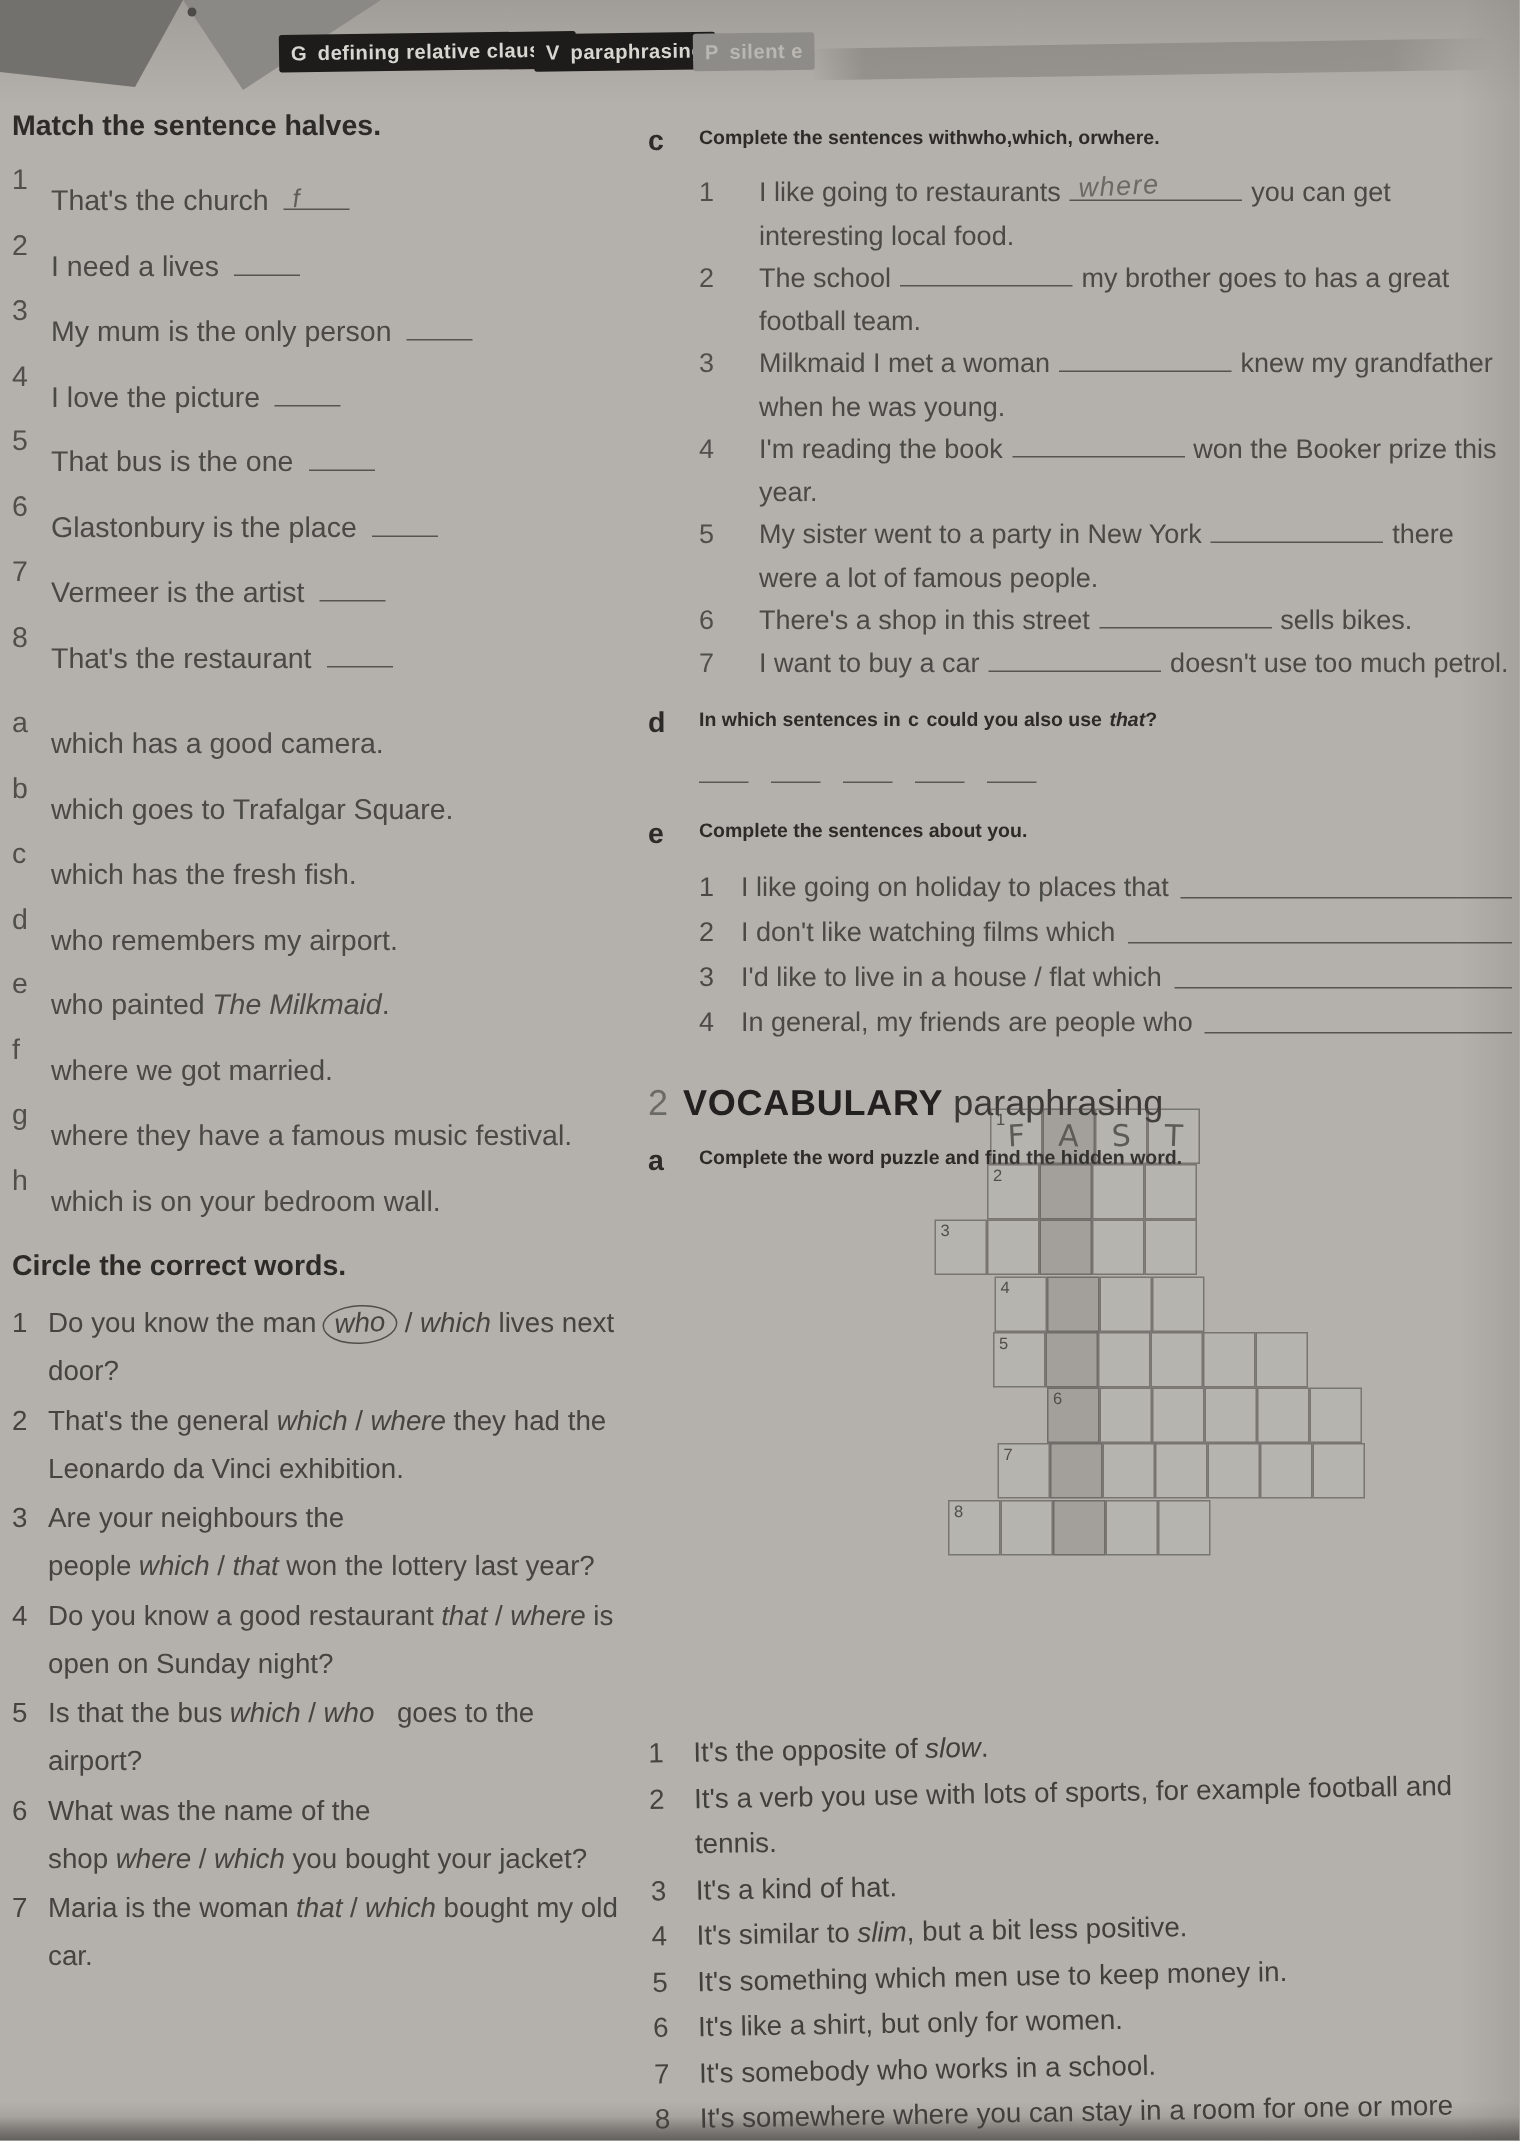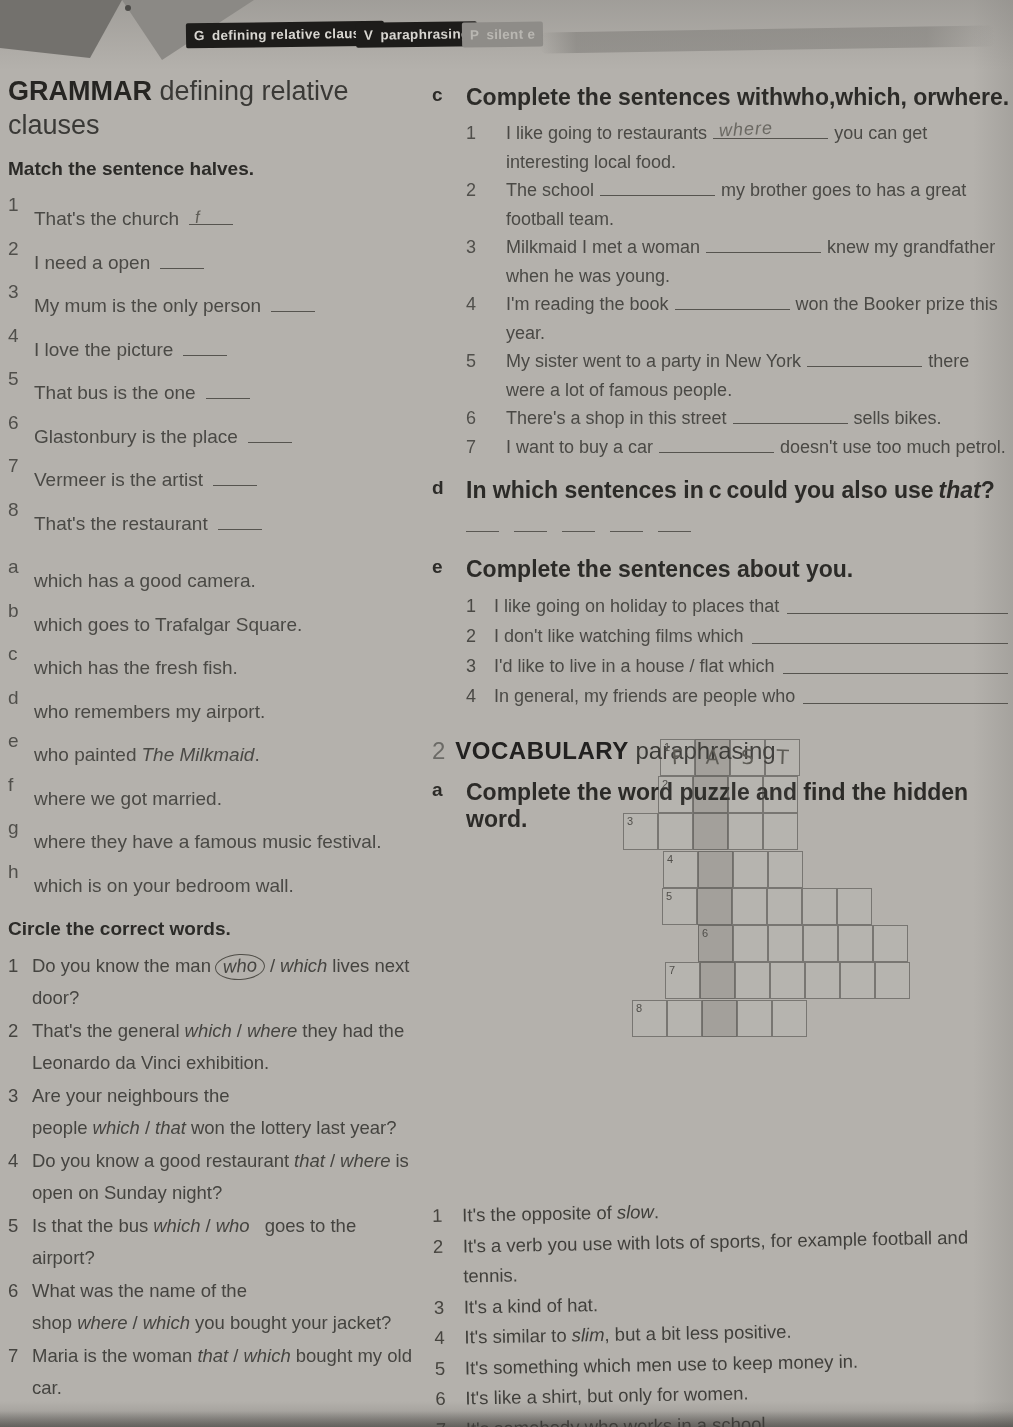--- a/index.html
+++ b/index.html
@@ -48,21 +48,21 @@
   
   .citem{display:flex;font-size:18.5px;line-height:32px;color:#454440;margin-bottom:1px;}
   .citem .num{width:24px;flex:0 0 24px;}
   .opt{font-style:italic;margin-left:5px;}
   .slash{margin-left:5px;}
   .circled{display:inline-block;border:1.6px solid #504e48;border-radius:50%;
     padding:0 7px 2px;transform:rotate(-3deg);line-height:22px;margin-left:4px;}
   
   .sec{display:flex;margin-bottom:8px;}
   .sec .slabel{width:34px;flex:0 0 34px;font-size:19px;font-weight:bold;color:#2c2b28;}
-  .sec .stext{flex:1;font-size:23px;font-weight:bold;color:#2c2b28;}
+  .sec .stext{flex:1;font-size:13px;font-weight:bold;color:#2c2b28;}
   .ritem{display:flex;font-size:18px;line-height:28.5px;color:#4a4945;}
   .ritem .num{width:28px;flex:0 0 28px;color:#504f4b;}
   .ritem .itext{flex:1;margin-left:12px;}
   .d-blanks{margin:14px 0 6px 34px;height:24px;}
   .d-blank{display:inline-block;width:33px;border-bottom:1.7px solid #5a5853;height:13px;margin-right:15px;}
   .eitem{display:flex;font-size:18px;line-height:30px;color:#4a4945;}
   .eitem .num{width:28px;flex:0 0 28px;}
   .eitem .itext{flex:1;display:flex;}
   .eitem .grow{flex:1;border-bottom:1.7px solid #56544f;margin:0 2px 7px 8px;align-self:flex-end;}
   .vocab-h{font-size:24px;margin:26px 0 14px;color:#3a3936;}
@@ -105,32 +105,31 @@
     <div class="badge" style="left:170px;">
       <span class="tag">V</span><span>paraphrasing</span>
     </div>
     <div class="badge washed" style="left:276px;">
       <span class="tag">P</span><span>silent e</span>
     </div>
   </div>
   <div class="grey-bar"></div>
 
   <div class="col-left">
-    <h1><b>GRAMMAR</b><span> defining relative clauses</span></h1>
 
     <div class="instr">Match the sentence halves.</div>
 
     <div>
       <div class="item">
         <span class="num">1</span>
         <span class="itext"><span>That's the church</span><span class="blank short"><span class="hand">f</span></span></span>
       </div>
       <div class="item">
         <span class="num">2</span>
-        <span class="itext"><span>I need a open</span><span class="blank short"></span></span>
+        <span class="itext"><span>I need a lives</span><span class="blank short"></span></span>
       </div>
       <div class="item">
         <span class="num">3</span>
         <span class="itext"><span>My mum is the only person</span><span class="blank short"></span></span>
       </div>
       <div class="item">
         <span class="num">4</span>
         <span class="itext"><span>I love the picture</span><span class="blank short"></span></span>
       </div>
       <div class="item">

